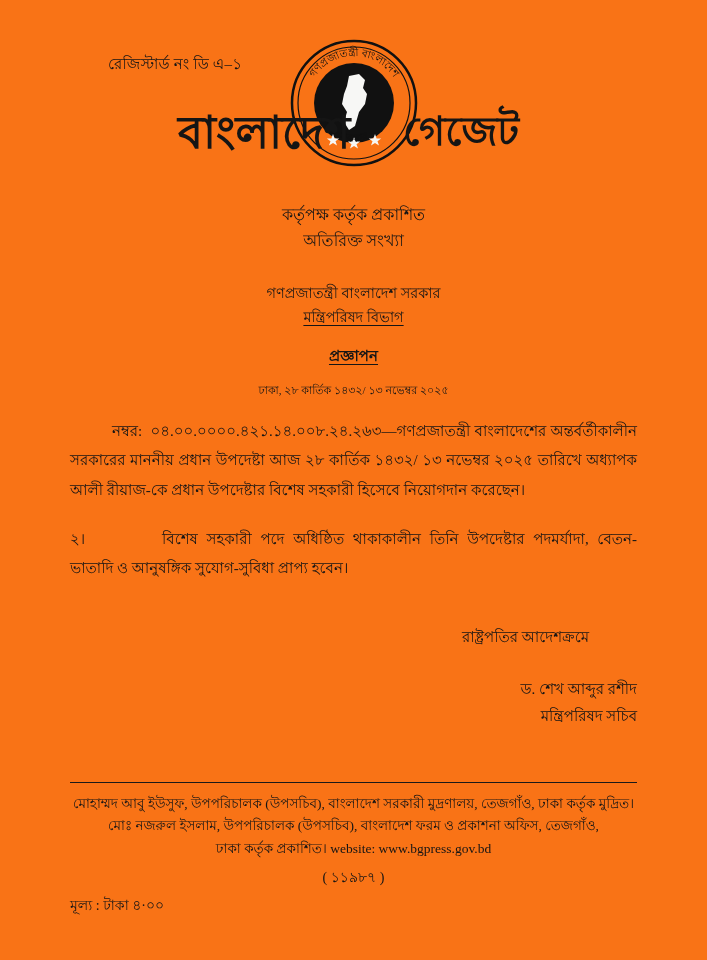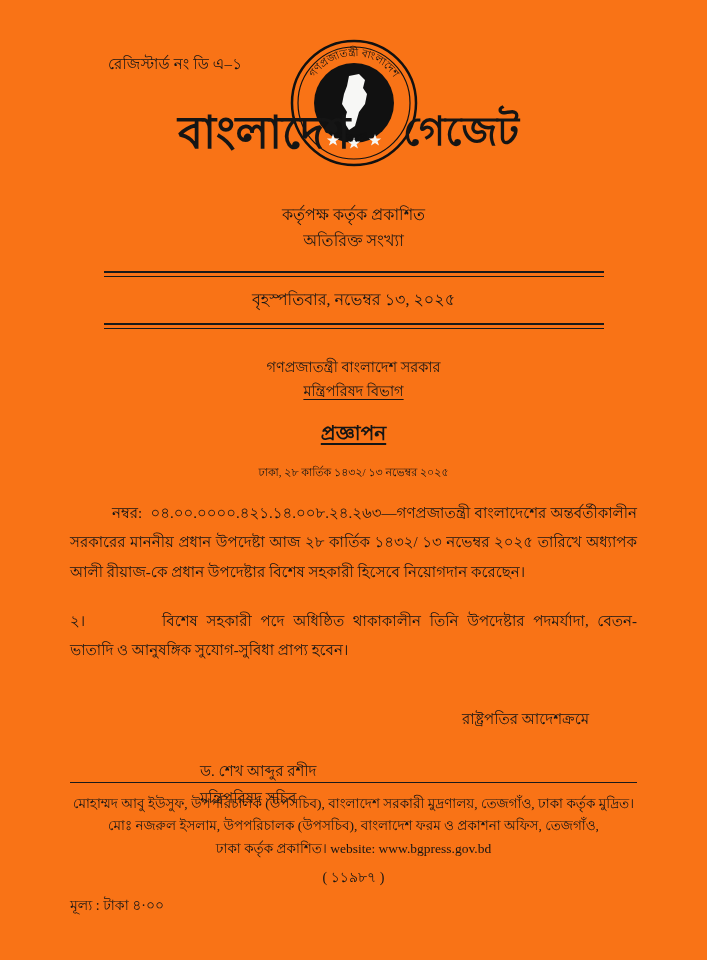--- a/index.html
+++ b/index.html
@@ -95,21 +95,21 @@
     font-size: 14.5px;
     line-height: 1.7;
   }
   .underline-txt {
     text-decoration: underline;
     text-underline-offset: 3px;
   }
   .notice-title {
     text-align: center;
     margin-top: 14px;
-    font-size: 20px;
+    font-size: 15px;
     font-weight: bold;
     text-decoration: underline;
     text-underline-offset: 3px;
   }
   .place-date {
     text-align: center;
     margin-top: 13px;
     font-size: 11px;
   }
 
@@ -137,21 +137,21 @@
   .num-gap { display: inline-block; width: 64px; }
 
   .by-order {
     margin-top: 42px;
     text-align: right;
     padding-right: 48px;
     font-size: 15px;
   }
   .signature {
     margin-top: 26px;
-    text-align: left;
+    text-align: right;
     font-size: 15px;
     line-height: 1.75;
     padding-left: 130px;
   }
 
   
   .footer {
     position: absolute;
     left: 70px;
     right: 70px;
@@ -215,27 +215,20 @@
 
     <div class="title-left">বাংলাদেশ</div>
     <div class="title-right">গেজেট</div>
   </div>
 
   <div class="subhead">
     <div>কর্তৃপক্ষ কর্তৃক প্রকাশিত</div>
     <div>অতিরিক্ত সংখ্যা</div>
   </div>
 
-  <div class="rules">
-    <div class="rule-thick"></div>
-    <div class="rule-thin"></div>
-    <div class="date-line">বৃহস্পতিবার, নভেম্বর ১৩, ২০২৫</div>
-    <div class="rule-thick"></div>
-    <div class="rule-thin"></div>
-  </div>
 
   <div class="govt-block">
     <div>গণপ্রজাতন্ত্রী বাংলাদেশ সরকার</div>
     <div class="underline-txt">মন্ত্রিপরিষদ বিভাগ</div>
   </div>
 
   <div class="notice-title">প্রজ্ঞাপন</div>
 
   <div class="place-date">ঢাকা,  ২৮ কার্তিক ১৪৩২/ ১৩ নভেম্বর ২০২৫</div>
 

